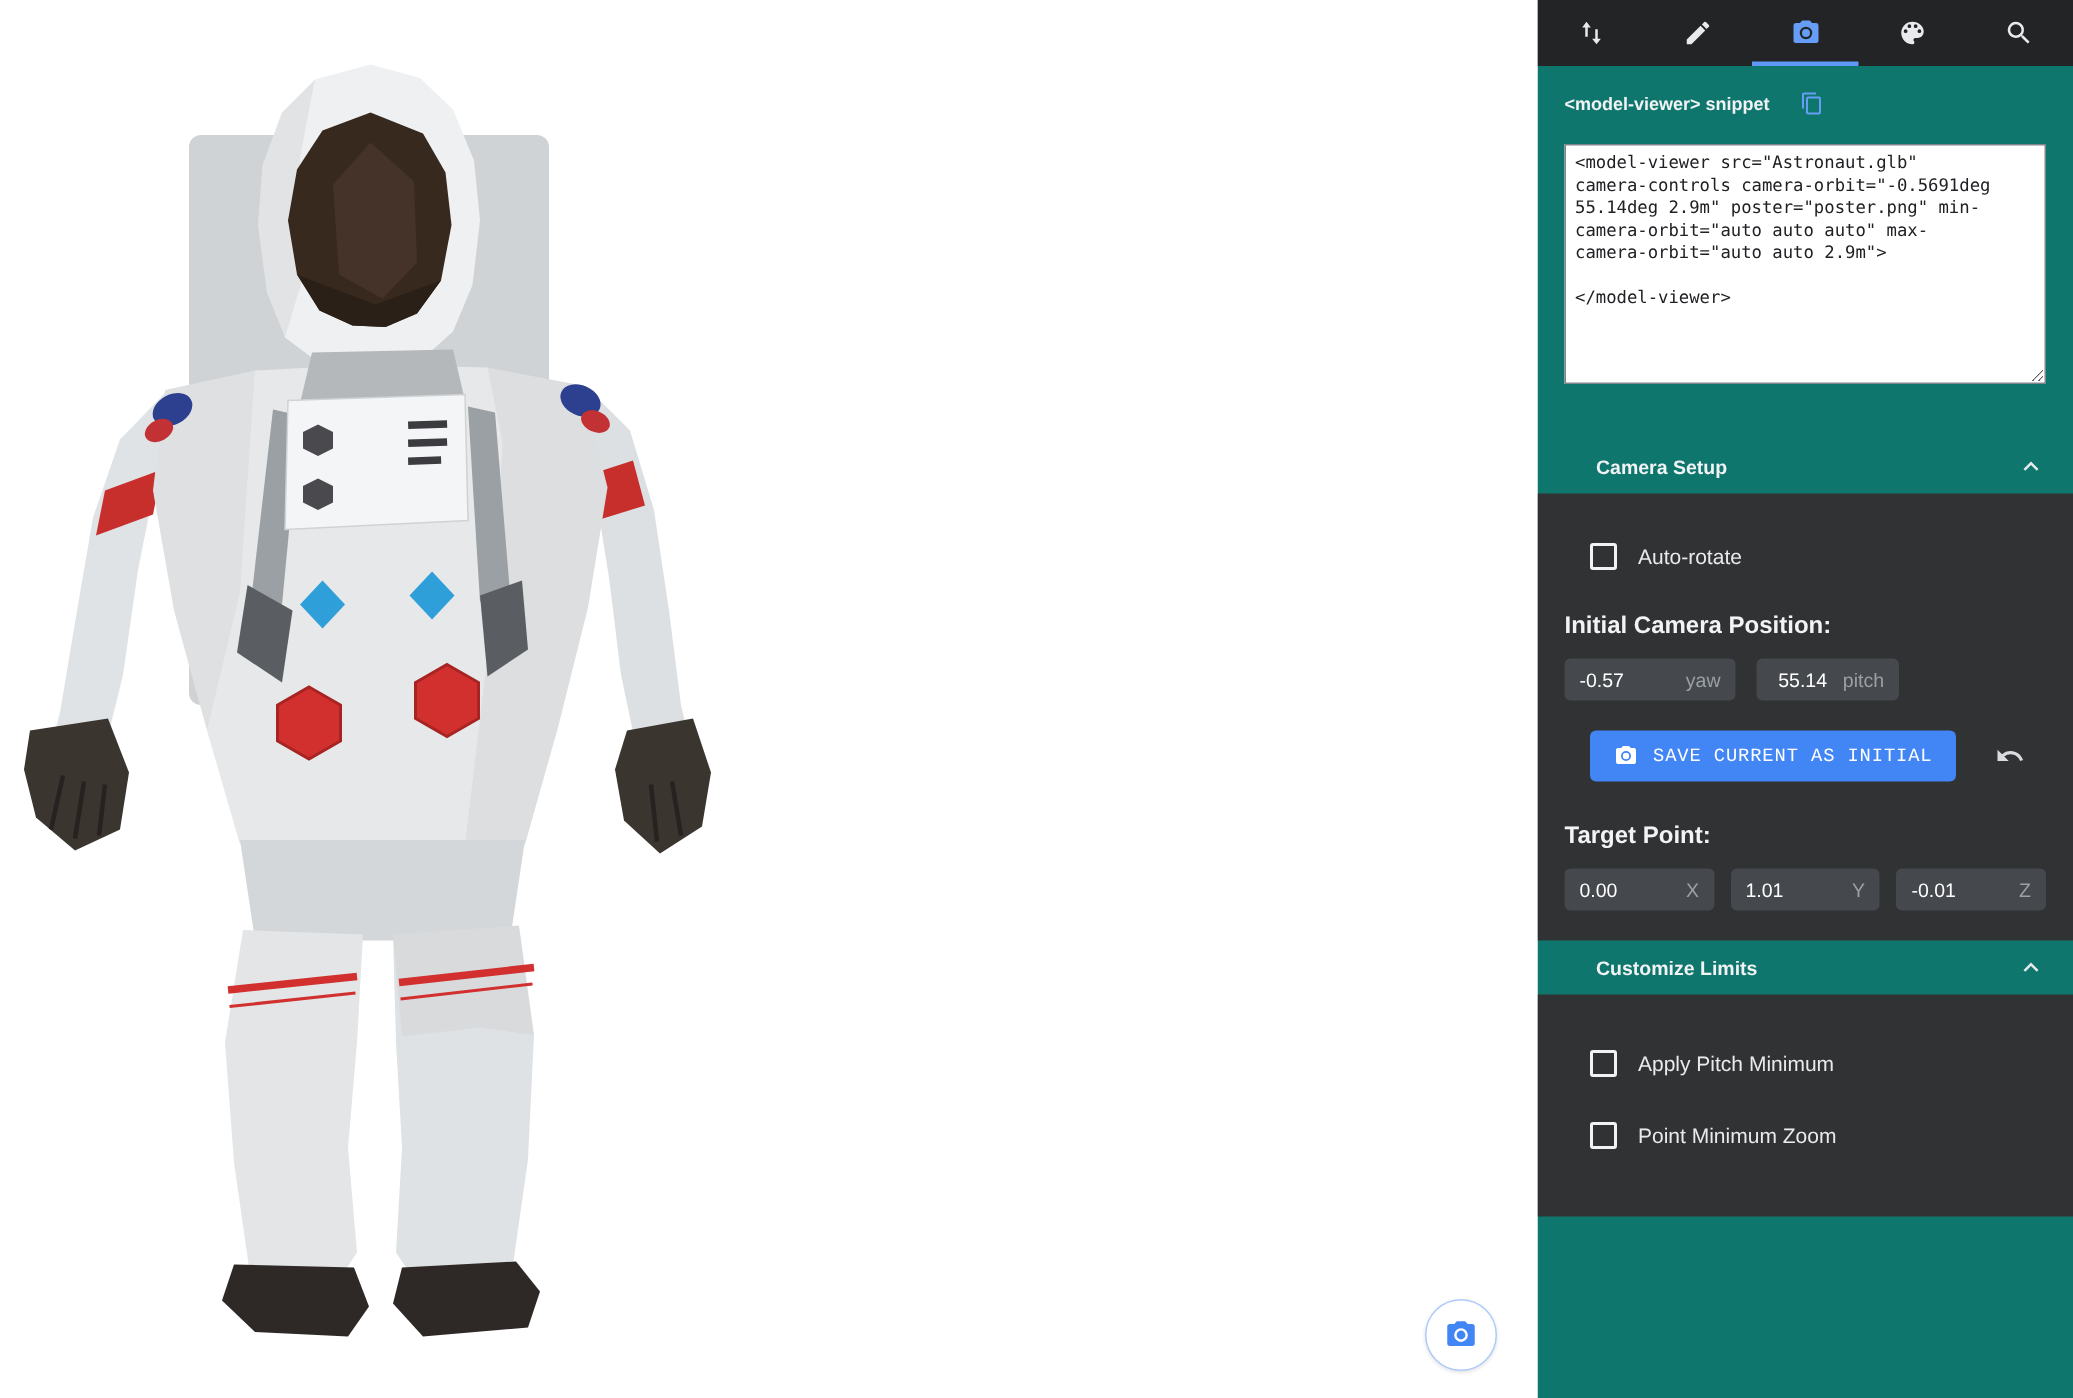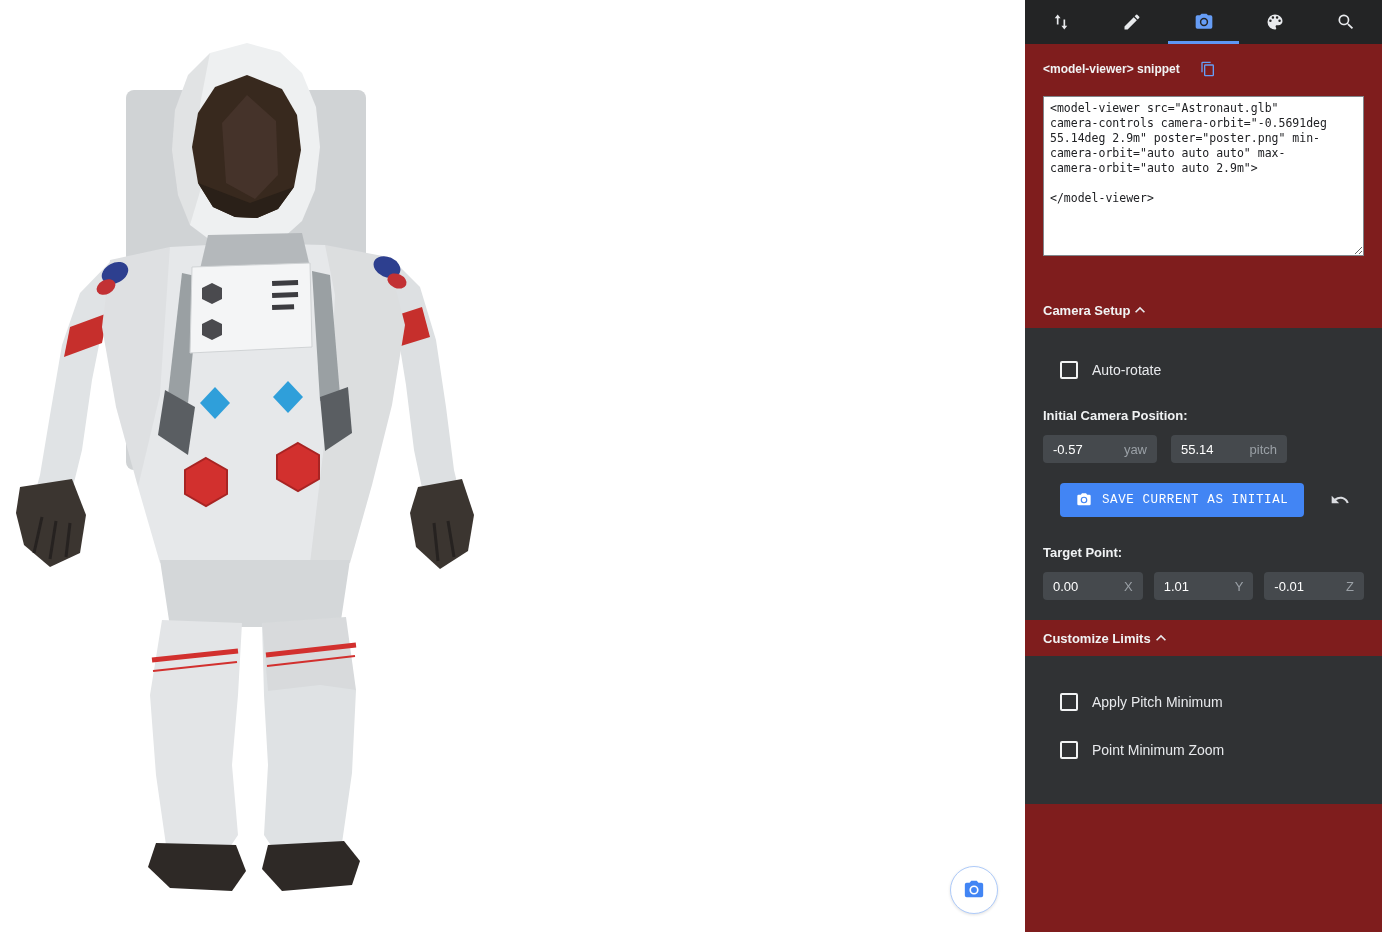--- a/index.html
+++ b/index.html
@@ -13,67 +13,67 @@
 
   .fab {
     position: absolute; left: 950px; top: 866px; width: 48px; height: 48px;
     border-radius: 50%; background: #fff; border: 1.5px solid #aecbfa;
     display: flex; align-items: center; justify-content: center; cursor: pointer;
     box-shadow: 0 1px 3px rgba(0,0,0,.12);
   }
   .fab svg { width: 22px; height: 22px; fill: #4285f4; }
 
   
-  .panel { width: 357px; height: 932px; background: #7f1d1d; color: #e8eaed; flex: none; display: flex; flex-direction: column; }
+  .panel { width: 357px; height: 932px; background: #0f766e; color: #e8eaed; flex: none; display: flex; flex-direction: column; }
 
   .tabbar { height: 44px; background: #232425; display: flex; flex: none; }
   .tab { flex: 1; position: relative; display: flex; align-items: center; justify-content: center; cursor: pointer; }
   .tab svg { width: 20px; height: 20px; fill: #e8eaed; }
   .tab.active svg { fill: #669df6; }
   .tab.active::after { content: ""; position: absolute; left: 0; right: 0; bottom: 0; height: 3px; background: #5e97f6; }
 
   .snippet-block { padding: 14px 18px 0 18px; flex: none; }
   .snippet-header { display: flex; align-items: center; height: 22px; }
   .snippet-title { font-size: 12px; font-weight: bold; color: #f1f3f4; }
   .copy-btn { background: none; border: none; cursor: pointer; margin-left: 20px; padding: 0; display: flex; }
   .copy-btn svg { width: 16px; height: 16px; fill: #669df6; }
 
   .snippet-code {
     margin-top: 16px; width: 321px; height: 160px; resize: both;
     background: #ffffff; color: #202124; border: 1px solid #80868b;
     font-family: "DejaVu Sans Mono", "Liberation Mono", monospace;
     font-size: 11.5px; line-height: 1.3; padding: 4px 6px; white-space: pre-wrap;
   }
 
-  .section-header { height: 36px; display: flex; align-items: center; justify-content: flex-start; padding: 0 18px; cursor: pointer; flex: none; }
+  .section-header { height: 36px; display: flex; align-items: center; justify-content: space-between; padding: 0 18px; cursor: pointer; flex: none; margin-left: 21px; }
   .section-header.first { margin-top: 32px; }
   .section-title { font-size: 13px; font-weight: bold; color: #f1f3f4; }
   .section-header svg { width: 20px; height: 20px; fill: #e8eaed; }
 
   .section-content { background: #303234; padding: 0 18px; flex: none; }
   .section-content.camera { padding-top: 30px; padding-bottom: 20px; }
   .section-content.limits { padding-top: 34px; padding-bottom: 42px; }
 
   .check-row { display: flex; align-items: center; margin-left: 17px; height: 24px; cursor: pointer; }
   .check-row + .check-row, .check-row.spaced { margin-top: 24px; }
   .checkbox { width: 18px; height: 18px; border: 2px solid #f1f3f4; border-radius: 2px; flex: none; display: flex; align-items: center; justify-content: center; }
   .checkbox.checked { background: #1f6ff5; border-color: #1f6ff5; }
   .checkbox svg { width: 14px; height: 14px; display: none; }
   .checkbox.checked svg { display: block; }
   .check-label { margin-left: 14px; font-size: 14px; color: #e8eaed; }
 
-  .mini-label { font-size: 13px; font-weight: bold; color: #f1f3f4; margin-top: 26px; }
+  .mini-label { font-size: 16px; font-weight: bold; color: #f1f3f4; margin-top: 26px; }
   .mini-label.target { margin-top: 28px; }
 
   .fields-row { display: flex; margin-top: 12px; }
   .field { height: 28px; background: #45494d; border-radius: 4px; display: flex; align-items: center; padding: 0 10px; font-size: 13px; cursor: text; }
   .field-value { color: #ffffff; flex: 1; }
   .field-suffix { color: #9aa0a6; margin-left: 6px; }
   .field.w114 { width: 114px; margin-right: 14px; justify-content: flex-end; }
-  .field.w116 { width: 116px; }
+  .field.w116 { width: 95px; text-align: center; }
   .field.w100 { width: 101px; margin-right: 11px; }
   .field.w100:last-child { margin-right: 0; }
 
   .save-row { display: flex; align-items: center; margin-top: 20px; }
   .save-btn {
     height: 34px; background: #4285f4; color: #fff; border: none; border-radius: 4px;
     font-family: Liberation Mono, monospace; font-size: 12.5px; font-weight: 500; letter-spacing: .6px;
     display: flex; align-items: center; padding: 0 16px; cursor: pointer; margin-left: 17px;
   }
   .save-btn svg { width: 16px; height: 16px; fill: #fff; margin-right: 10px; }

